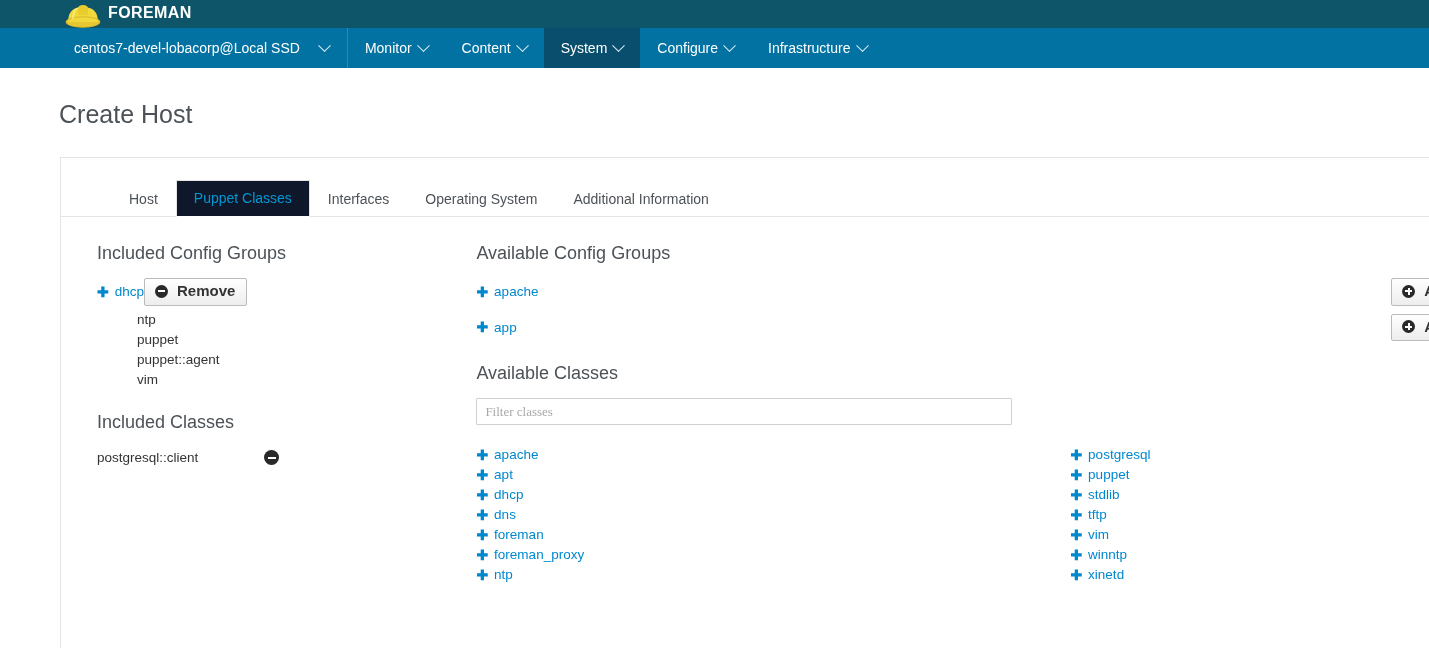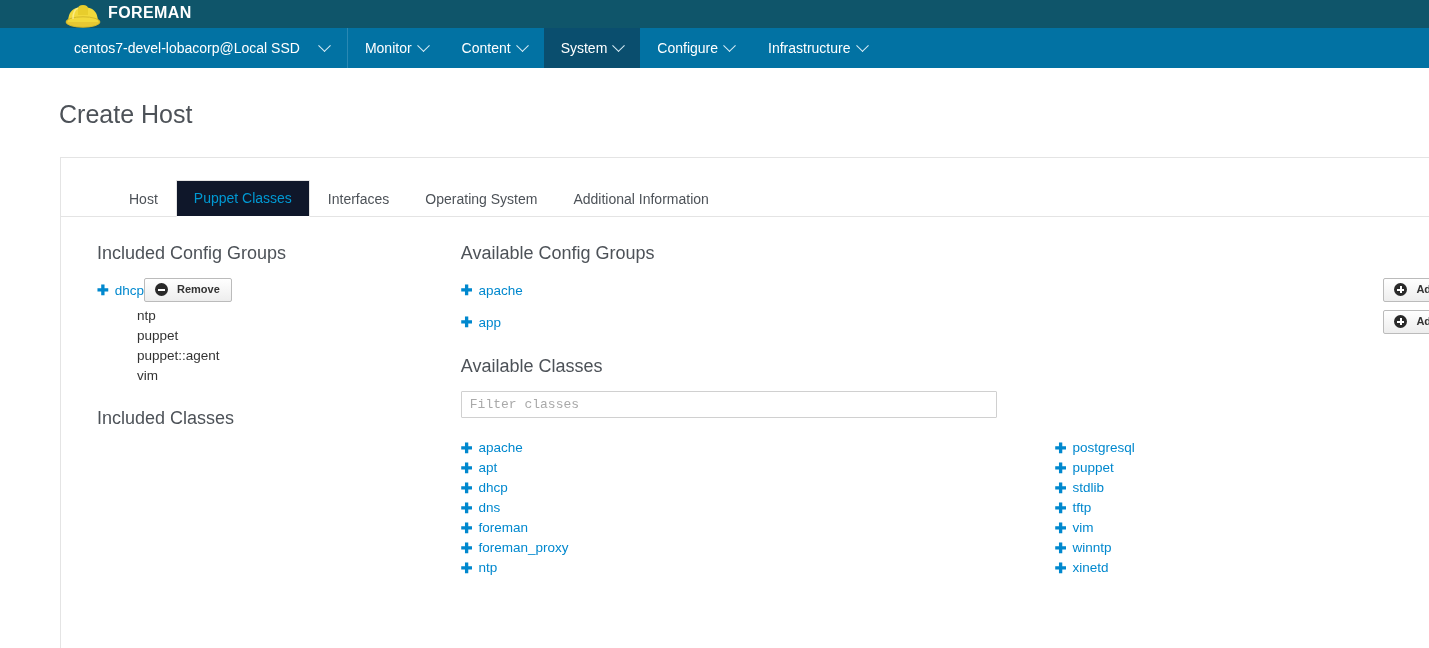--- a/index.html
+++ b/index.html
@@ -162,21 +162,21 @@
   }
   .sub-list { margin: 4px 0 0 40px; }
   .sub-list .plain-item { line-height: 20px; }
 
   
   .btn {
     display: inline-flex;
     align-items: center;
     gap: 9px;
     padding: 4px 11px 5px 10px;
-    font-size: 11px;
+    font-size: 15px;
     font-weight: bold;
     color: #333333;
     background: linear-gradient(to bottom, #ffffff 0%, #ededed 100%);
     border: 1px solid #bbbbbb;
     border-radius: 2px;
     cursor: pointer;
     line-height: 1.1;
   }
   .circ {
     width: 13px; height: 13px;
@@ -201,21 +201,21 @@
   }
   .circ.big { width: 15px; height: 15px; cursor: pointer; }
   .circ.big::before { left: 3.5px; top: 6.5px; width: 8px; }
 
   
   .filter-input {
     width: 536px;
     height: 27px;
     padding: 3px 8px;
     font-size: 13px;
-    font-family: Liberation Mono, monospace;
+    font-family: Liberation Serif, serif;
     color: #333333;
     border: 1px solid #d0d0d0;
     border-radius: 1px;
     background: #ffffff;
     outline: none;
   }
   .filter-input::placeholder { color: #a9a9a9; }
 
   
   .class-cols {
@@ -303,20 +303,26 @@
           <div class="sub-list">
             <div class="plain-item">ntp</div>
             <div class="plain-item">puppet</div>
             <div class="plain-item">puppet::agent</div>
             <div class="plain-item">vim</div>
           </div>
         </div>
 
       <div class="section-title second">Included Classes</div>
 
+      <div id="included-classes">
+          <div class="row" style="padding-right: 168px;">
+            <span class="plain-item">postgresql::client</span>
+            <span class="circ big"></span>
+          </div>
+        </div>
     </div>
 
     <div class="pane-right">
 
       <div class="section-title">Available Config Groups</div>
 
       <div id="available-groups">
           <div class="row" style="padding-right: 199px; margin-bottom: 8px;">
             <span class="link">
               <span class="plus">✚</span>

